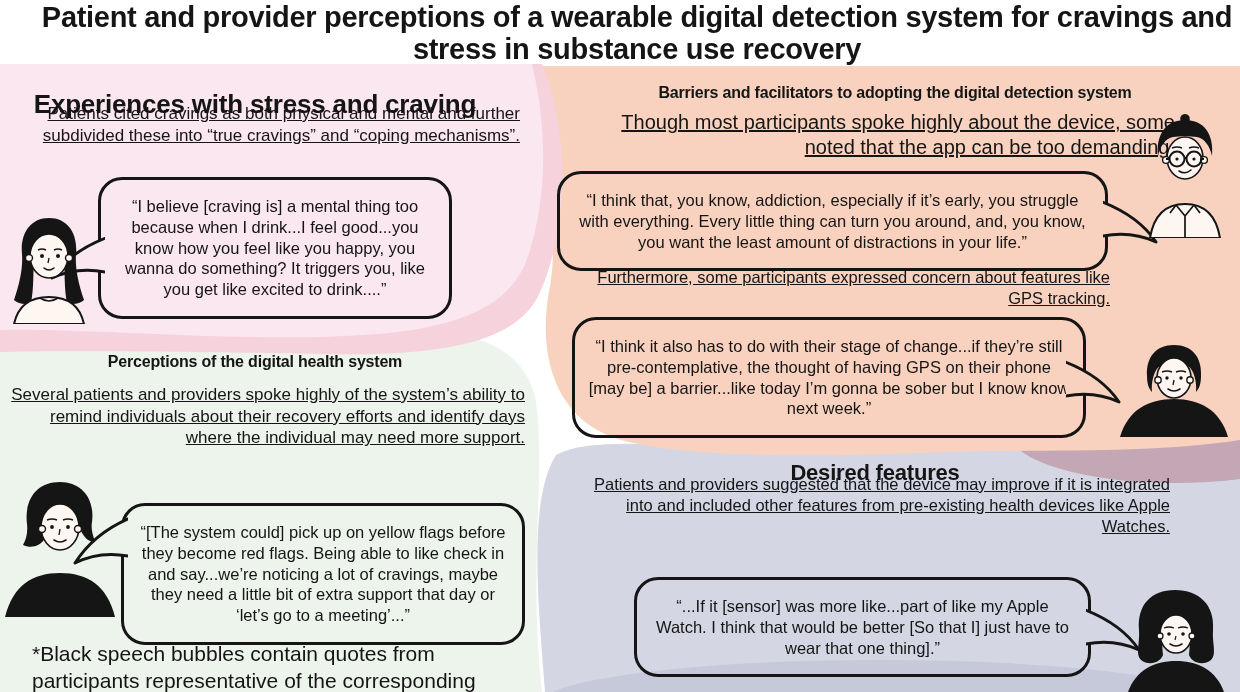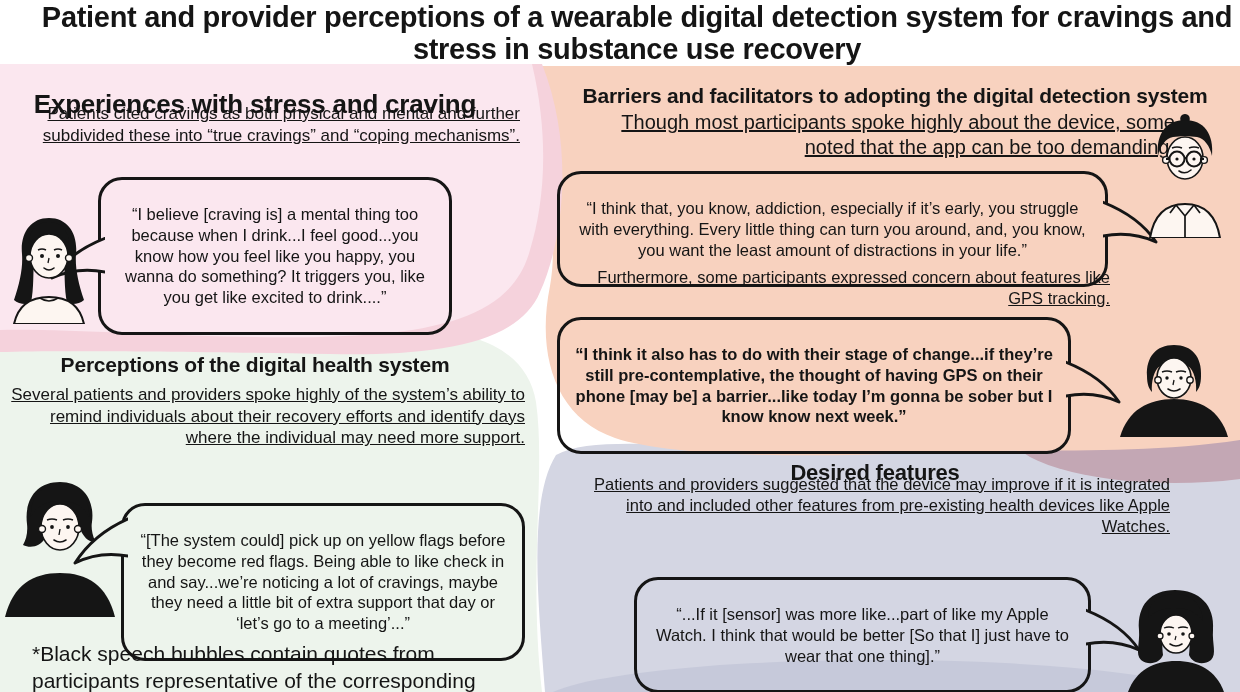--- a/index.html
+++ b/index.html
@@ -6,26 +6,26 @@
   body{
     width:1240px;height:692px;position:relative;overflow:hidden;
     background:#ffffff;color:#151515;
     font-family:"Liberation Sans",sans-serif;
   }
   .abs{position:absolute;box-sizing:border-box;}
   .title{
     top:2px;left:0;width:1240px;text-align:center;
     font-size:29px;font-weight:700;line-height:1.1;letter-spacing:-0.3px;padding-left:34px;
   }
-  .head{font-weight:700;text-align:center;letter-spacing:-0.2px;font-size:21px;line-height:1.15;}
+  .head{font-weight:700;text-align:center;letter-spacing:-0.2px;font-size:16px;line-height:1.15;}
   .txt{text-align:right;line-height:1.27;font-size:17px;text-decoration:underline;}
   .bubble{
     position:absolute;border:3px solid #151515;border-radius:24px;
     text-align:center;line-height:1.26;font-size:16.5px;
-    padding:24px 12px;box-sizing:border-box;background:transparent;
+    padding:16px 12px;box-sizing:border-box;background:transparent;
   }
   .bgsvg{position:absolute;top:0;left:0;}
   .charsvg{position:absolute;}
   .tail{position:absolute;overflow:hidden;}
   .footnote{text-align:left;line-height:1.3;font-size:21px;}
 </style>
 </head>
 <body>
 
 <svg class="bgsvg" width="1240" height="692" viewBox="0 0 1240 692">
@@ -83,21 +83,21 @@
   <circle cx="42" cy="46" r="1.6" fill="#151515"></circle>
     <circle cx="59" cy="46" r="1.6" fill="#151515"></circle>
   <path d="M37,35 Q42,33 47,35 M54,35 Q59,33 64,35" fill="none" stroke="#151515" stroke-width="1.4"></path>
   <path d="M44,58 Q50,62 56,57" fill="none" stroke="#151515" stroke-width="1.6" stroke-linecap="round"></path>
   <path d="M15,125 C19,101 32,91 50,91 C68,91 81,101 85,125 Z" fill="#fdf6f1" stroke="#151515" stroke-width="2"></path>
   <path d="M41,92 L50,103 L59,92 M41,92 L35,100 M59,92 L65,100 M50,103 L50,125" fill="none" stroke="#151515" stroke-width="1.7"></path>
 </svg>
 
 <div class="abs txt" style="top:267px;left:590px;width:520px;font-size:16.5px;">Furthermore, some participants expressed concern about features like GPS tracking.</div>
 
-<div class="bubble" style="top:317px;left:557px;width:514px;font-weight:bold;">“I think it also has to do with their stage of change...if they’re still pre-contemplative, the thought of having GPS on their phone [may be] a barrier...like today I’m gonna be sober but I know know next week.”</div>
+<div class="bubble" style="top:317px;left:572px;width:514px;">“I think it also has to do with their stage of change...if they’re still pre-contemplative, the thought of having GPS on their phone [may be] a barrier...like today I’m gonna be sober but I know know next week.”</div>
 <svg class="tail" style="top:352px;left:1066px;" width="55" height="55" viewBox="0 0 55 55">
   <path d="M-15,5 C21,16 41,32 53,50 C31,40 9,40 -15,48 Z" fill="#f8d2bf" stroke="#151515" stroke-width="3" stroke-linejoin="round"></path>
 </svg>
 
 <svg class="charsvg" style="top:342px;left:1114px;" width="120" height="95" viewBox="0 0 120 95">
   <path d="M60,3 C42,3 32,15 33,34 C33,42 35,47 38,50 C37,40 40,28 46,24 C55,20 65,20 74,24 C80,28 83,40 82,50 C85,47 87,42 87,34 C88,15 78,3 60,3 Z" fill="#151515"></path>
   <ellipse cx="60" cy="36" rx="17" ry="20" fill="#fdf6f1" stroke="#151515" stroke-width="1.6"></ellipse>
   <circle cx="44" cy="38" r="3.2" fill="#fdf6f1" stroke="#151515" stroke-width="1.4"></circle>
   <circle cx="76" cy="38" r="3.2" fill="#fdf6f1" stroke="#151515" stroke-width="1.4"></circle>
   <circle cx="53" cy="36" r="1.7" fill="#151515"></circle>

